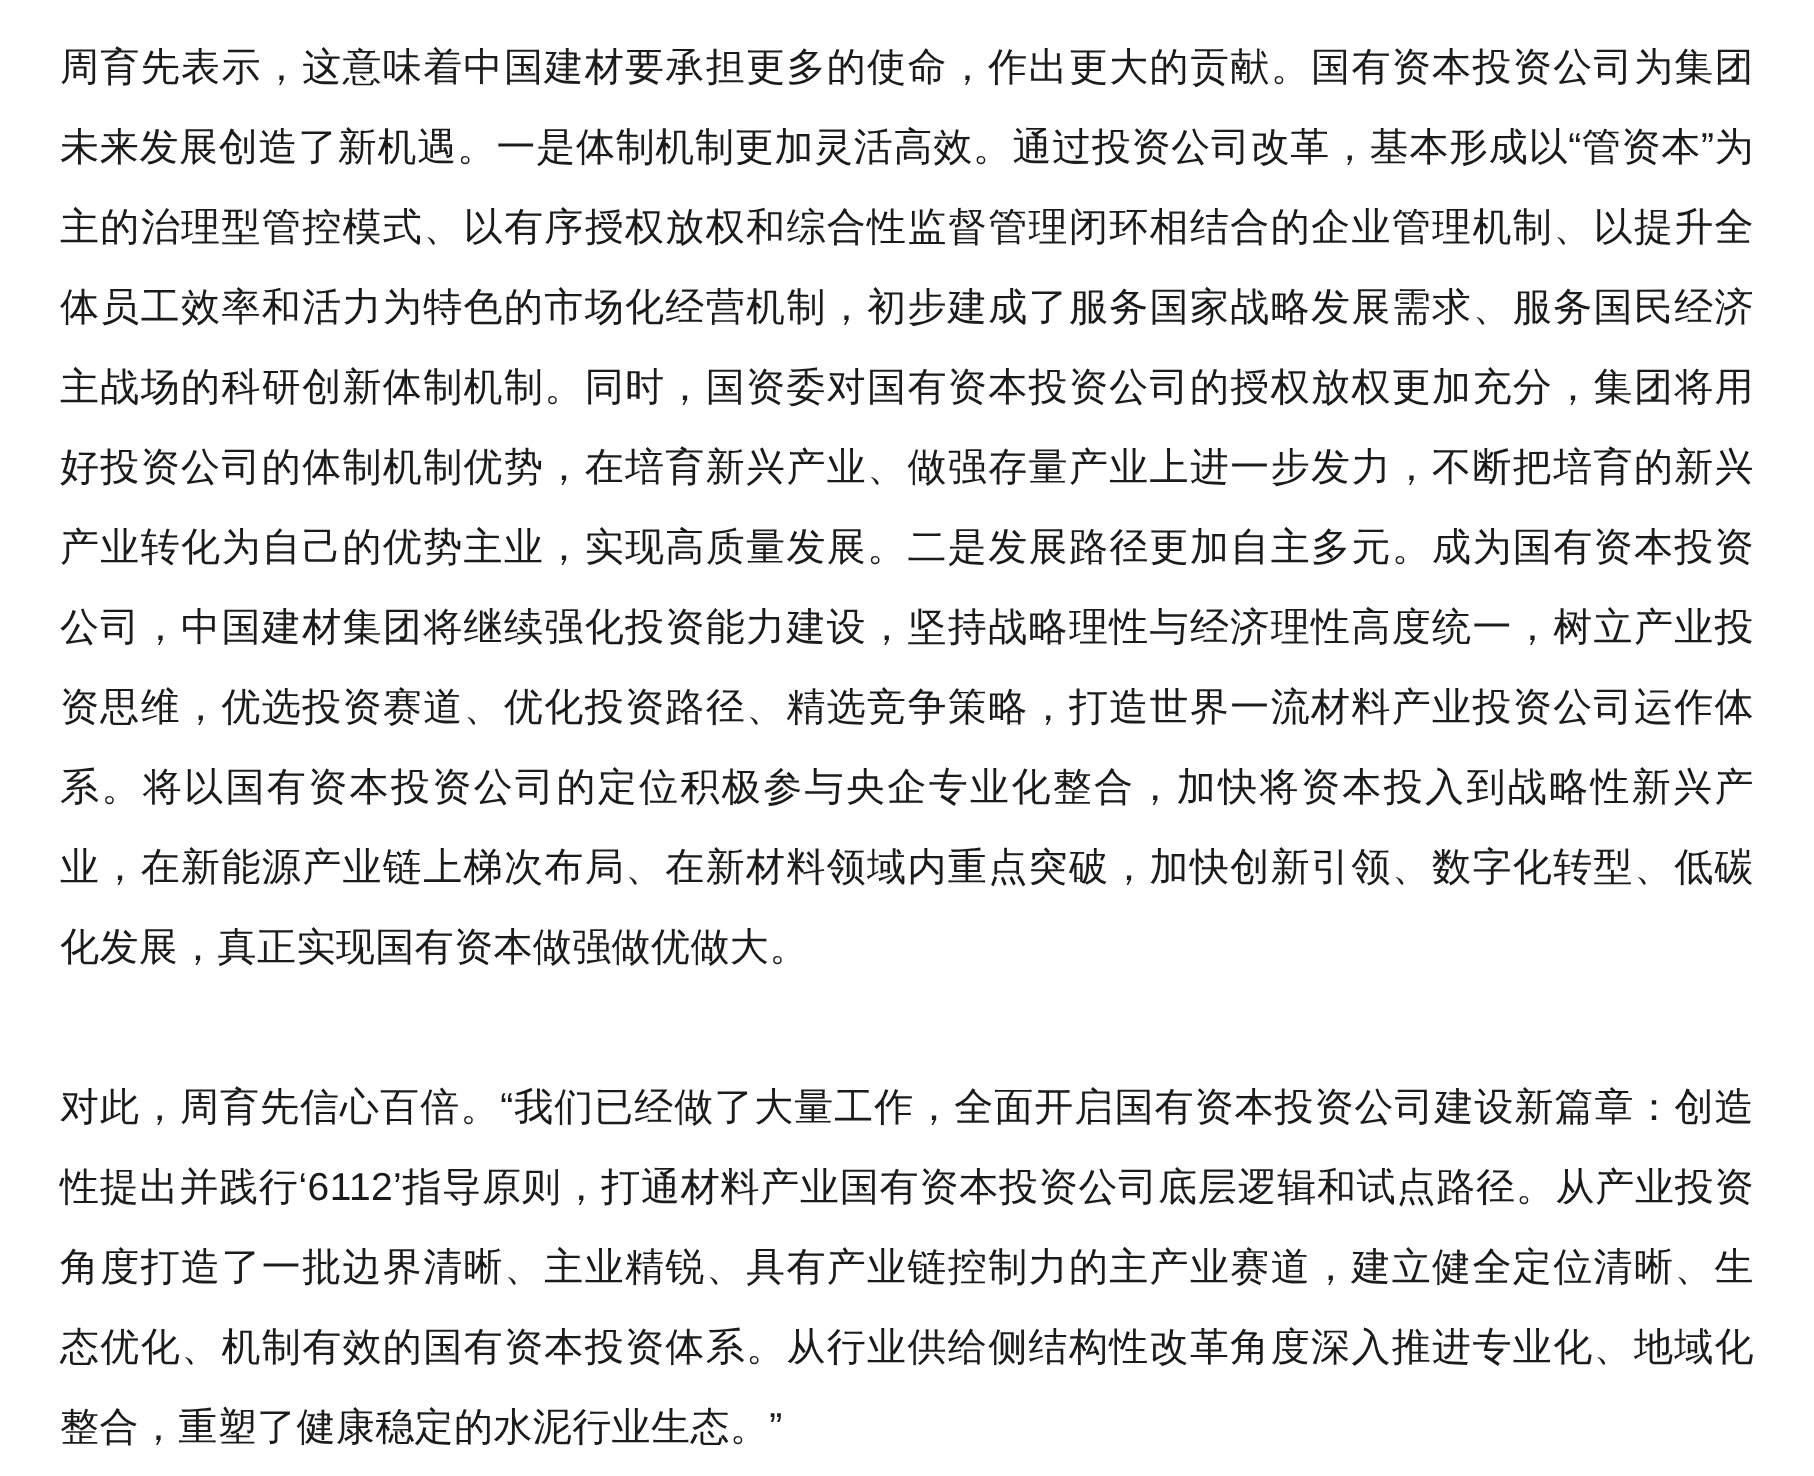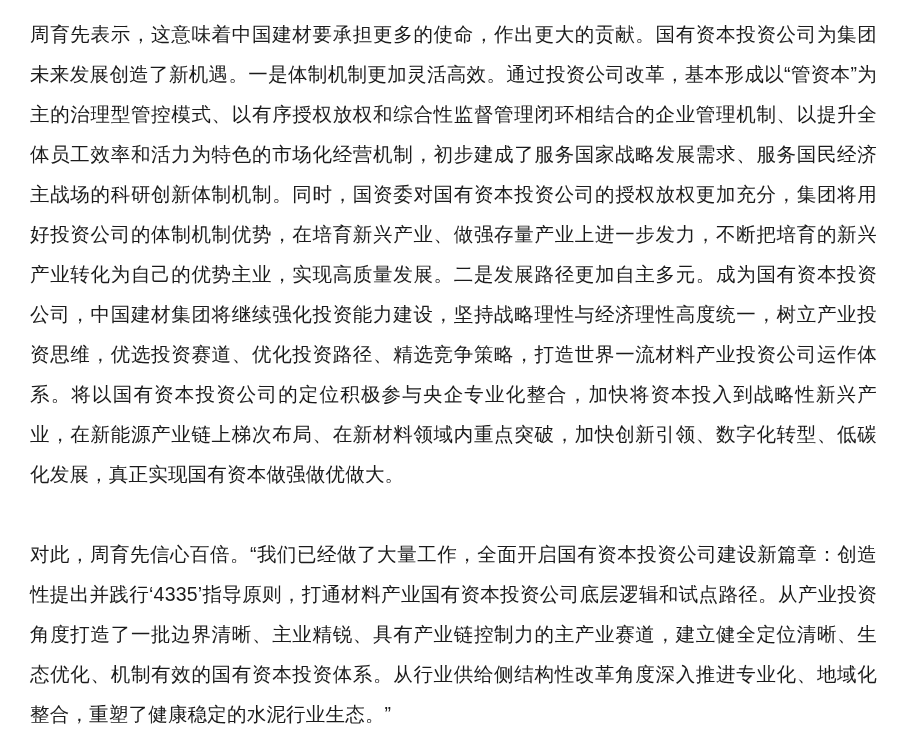--- a/index.html
+++ b/index.html
@@ -32,14 +32,14 @@
   }
   .para + .para {
     margin-top: 40px;
   }
 </style>
 </head>
 <body>
 
 <div class="page">
   <p class="para">周育先表示，这意味着中国建材要承担更多的使命，作出更大的贡献。国有资本投资公司为集团未来发展创造了新机遇。一是体制机制更加灵活高效。通过投资公司改革，基本形成以“管资本”为主的治理型管控模式、以有序授权放权和综合性监督管理闭环相结合的企业管理机制、以提升全体员工效率和活力为特色的市场化经营机制，初步建成了服务国家战略发展需求、服务国民经济主战场的科研创新体制机制。同时，国资委对国有资本投资公司的授权放权更加充分，集团将用好投资公司的体制机制优势，在培育新兴产业、做强存量产业上进一步发力，不断把培育的新兴产业转化为自己的优势主业，实现高质量发展。二是发展路径更加自主多元。成为国有资本投资公司，中国建材集团将继续强化投资能力建设，坚持战略理性与经济理性高度统一，树立产业投资思维，优选投资赛道、优化投资路径、精选竞争策略，打造世界一流材料产业投资公司运作体系。将以国有资本投资公司的定位积极参与央企专业化整合，加快将资本投入到战略性新兴产业，在新能源产业链上梯次布局、在新材料领域内重点突破，加快创新引领、数字化转型、低碳化发展，真正实现国有资本做强做优做大。</p>
-  <p class="para">对此，周育先信心百倍。“我们已经做了大量工作，全面开启国有资本投资公司建设新篇章：创造性提出并践行‘4335’指导原则，打通材料产业国有资本投资公司底层逻辑和试点路径。从产业投资角度打造了一批边界清晰、主业精锐、具有产业链控制力的主产业赛道，建立健全定位清晰、生态优化、机制有效的国有资本投资体系。从行业供给侧结构性改革角度深入推进专业化、地域化整合，重塑了健康稳定的水泥行业生态。”</p>
+  <p class="para">对此，周育先信心百倍。“我们已经做了大量工作，全面开启国有资本投资公司建设新篇章：创造性提出并践行‘6112’指导原则，打通材料产业国有资本投资公司底层逻辑和试点路径。从产业投资角度打造了一批边界清晰、主业精锐、具有产业链控制力的主产业赛道，建立健全定位清晰、生态优化、机制有效的国有资本投资体系。从行业供给侧结构性改革角度深入推进专业化、地域化整合，重塑了健康稳定的水泥行业生态。”</p>
 </div>
 
 </body></html>

